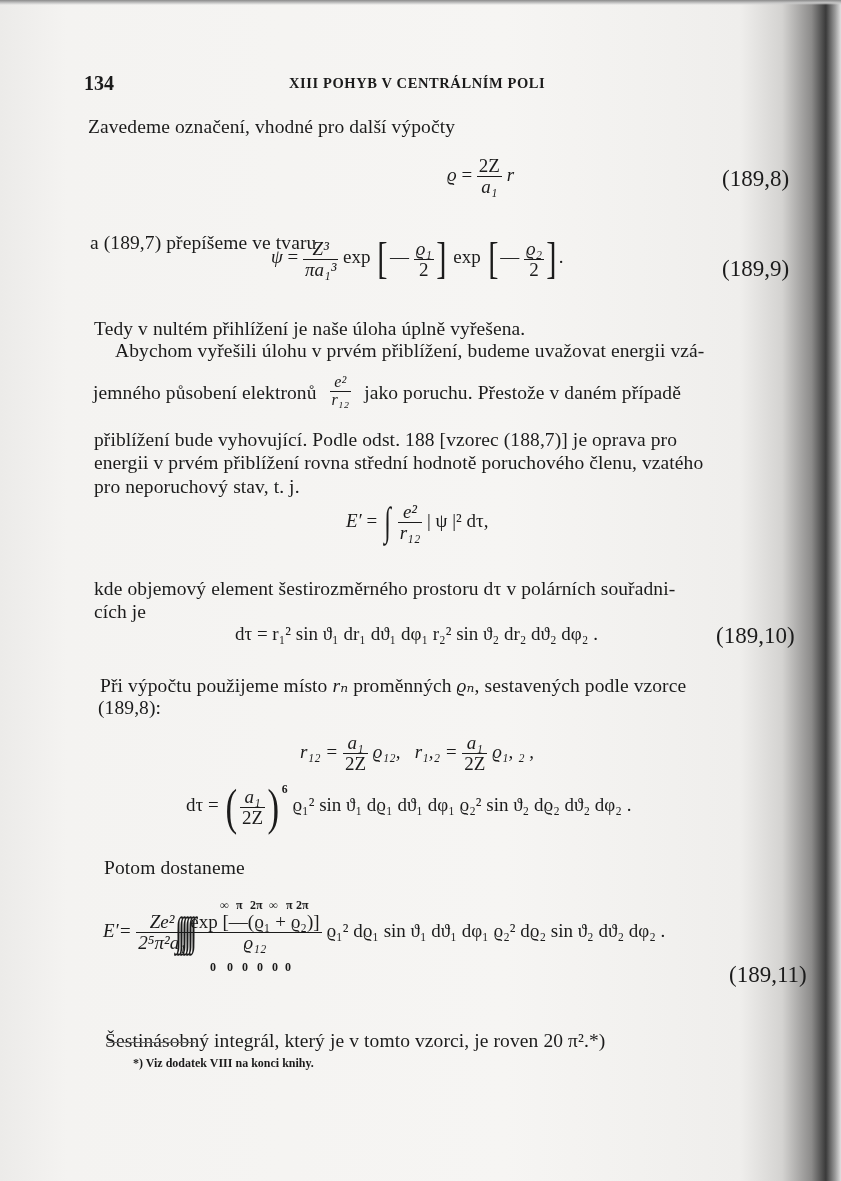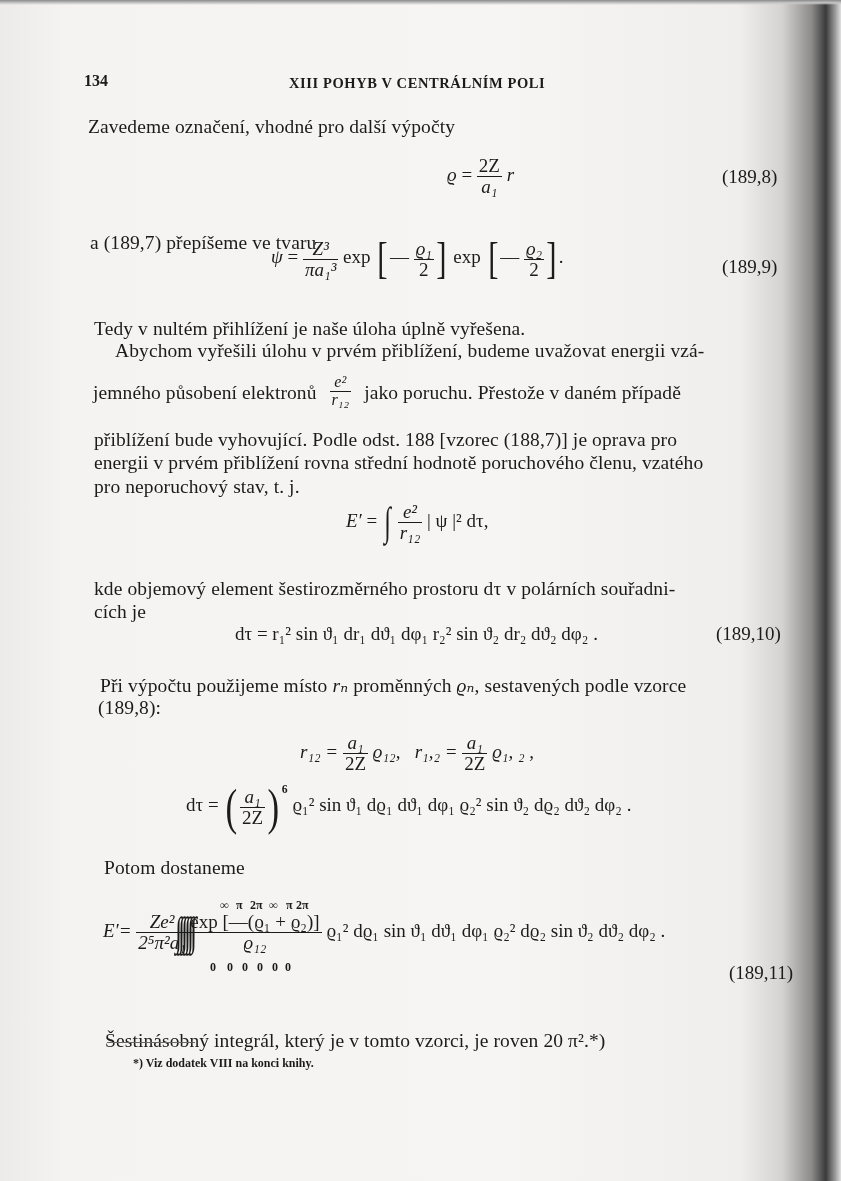--- a/index.html
+++ b/index.html
@@ -12,25 +12,25 @@
   .page {
     position: absolute; left: 0; top: 0; width: 841px; height: 1181px;
     background: linear-gradient(90deg, #ecebe9 0%, #f4f3f1 8%, #f6f5f3 60%, #efeeec 88%, #d4d3d1 93%, #8c8b8a 96.5%, #3a3a3a 98.2%, #9a9a9a 99.3%, #e0e0e0 100%);
   }
   .topedge {
     position: absolute; left: 0; top: 0; width: 841px; height: 5px;
     background: linear-gradient(180deg, #8a8a8a 0%, #c9c9c9 60%, rgba(240,240,240,0) 100%);
   }
   .abs { position: absolute; white-space: nowrap; }
   .text { font-size: 19.5px; letter-spacing: 0.1px; }
-  .header-num { font-size: 16px; font-weight: bold; }
+  .header-num { font-size: 20px; font-weight: bold; }
   .header-title { font-size: 14.5px; font-weight: bold; letter-spacing: 0.6px; }
   i.v { font-style: italic; }
   .eq { font-size: 19px; }
-  .eqnum { font-size: 19px; }
+  .eqnum { font-size: 23px; }
   .frac { display: inline-block; vertical-align: middle; text-align: center; line-height: 1.05; }
   .frac > span { display: block; padding: 0 2px; }
   .frac > span.num { border-bottom: 1.3px solid #1b1b1b; }
   sup, sub { font-size: 0.62em; line-height: 0; }
   .bigint { font-size: 40px; font-style: normal; display: inline-block; vertical-align: middle; transform: scaleX(0.6); line-height: 1; }
   .bracket { font-size: 44px; display: inline-block; vertical-align: middle; line-height: 1; transform: scaleX(0.7); font-weight: 200; }
   .paren { font-size: 50px; display: inline-block; vertical-align: middle; line-height: 1; transform: scaleX(0.7); font-weight: 200; }
   .fn-rule { position: absolute; left: 107px; top: 1042px; width: 88px; height: 1px; background: #6a6a6a; }
   .footnote { font-size: 12px; font-weight: bold; }
   .lims { position: absolute; font-size: 12px; font-weight: bold; }

